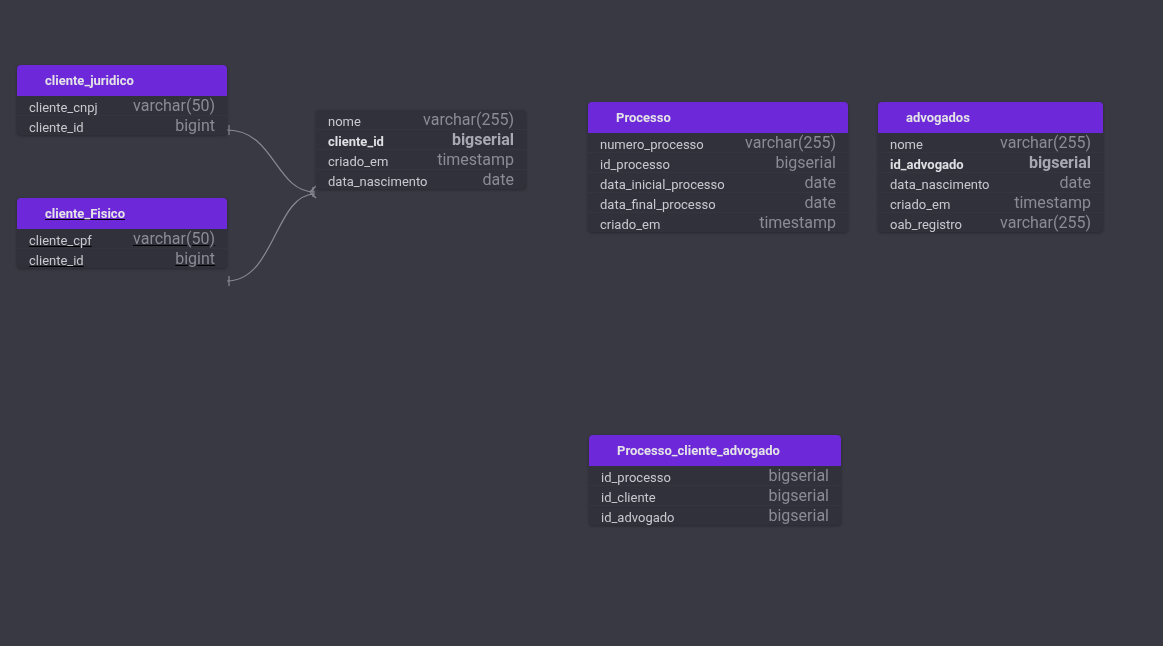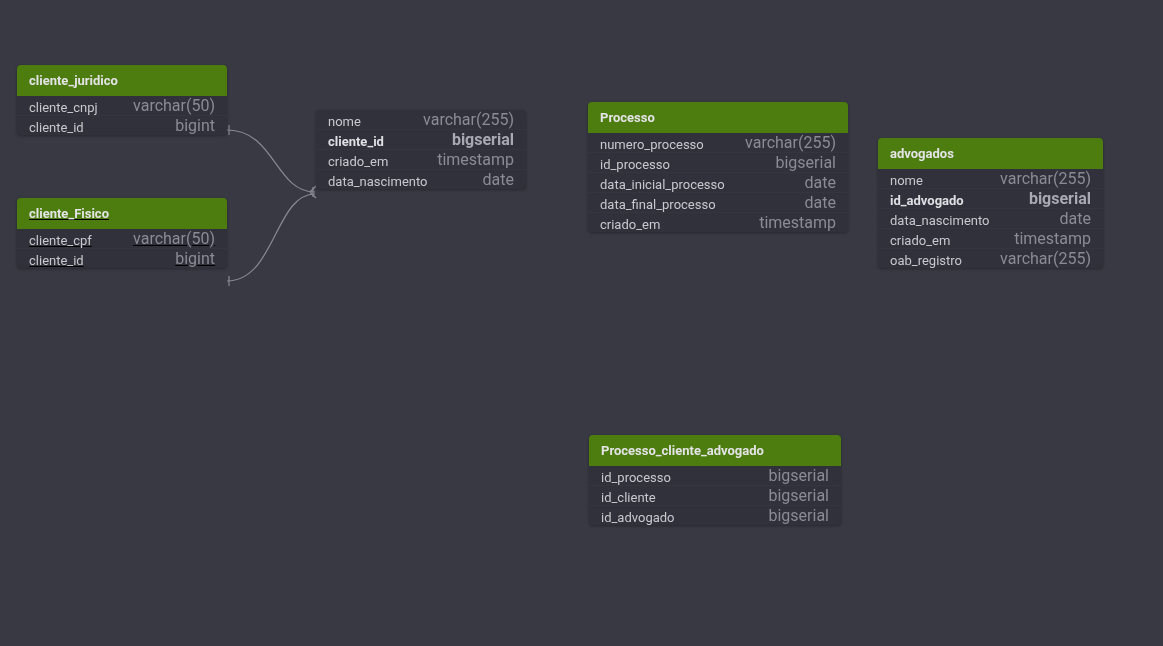--- a/index.html
+++ b/index.html
@@ -26,24 +26,24 @@
     pointer-events: none;
   }
   .table {
     position: absolute;
     background: #30313a;
     border-radius: 4px;
     overflow: hidden;
     box-shadow: 0 1px 3px rgba(0,0,0,0.3);
   }
   .table-header {
-    background: #4d7c0f;
+    background: #6d28d9;
     color: #e4e4e7;
     font-weight: 700;
-    padding: 8px 12px;
+    padding: 8px 28px;
     font-size: 13px;
   }
   .table-row {
     display: flex;
     justify-content: space-between;
     align-items: flex-end;
     padding: 0 12px;
     color: #c8c9cf;
     font-size: 13px;
   }
@@ -143,21 +143,21 @@
     <div class="table-row">
       <span class="col-name">data_final_processo</span>
       <span class="col-type">date</span>
     </div>
     <div class="table-row">
       <span class="col-name">criado_em</span>
       <span class="col-type">timestamp</span>
     </div>
   </div>
 
-  <div class="table" style="left:878px; top:102px; width:225px;margin-top:36px;">
+  <div class="table" style="left:878px; top:102px; width:225px;">
     <div class="table-header">advogados</div>
     <div class="table-row">
       <span class="col-name">nome</span>
       <span class="col-type">varchar(255)</span>
     </div>
     <div class="table-row">
       <span class="col-name bold">id_advogado</span>
       <span class="col-type bold">bigserial</span>
     </div>
     <div class="table-row">

